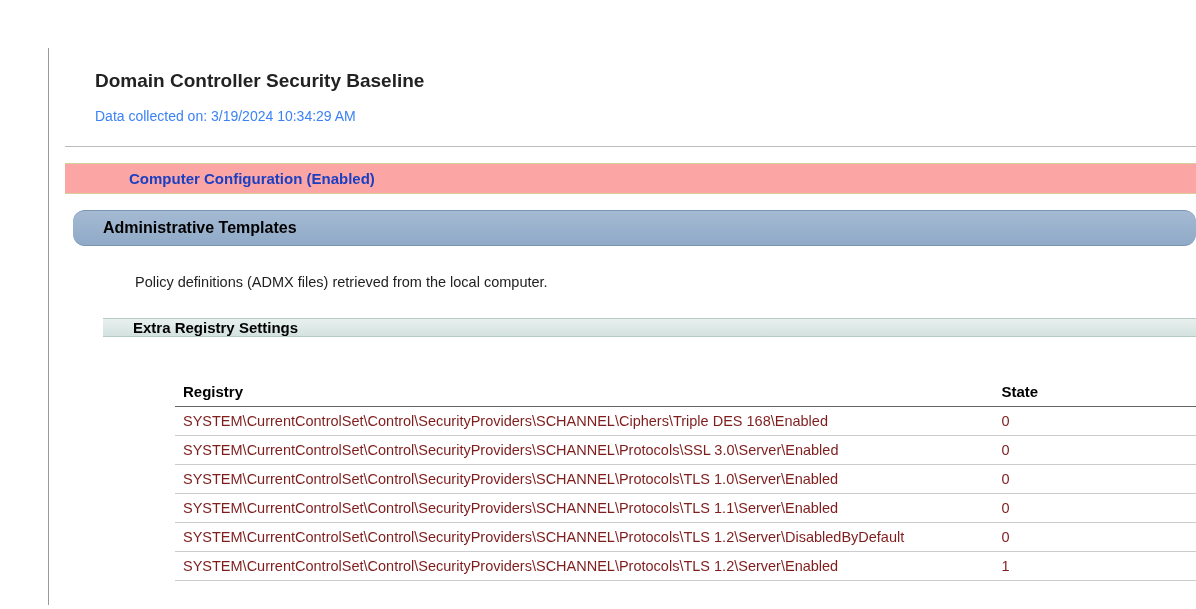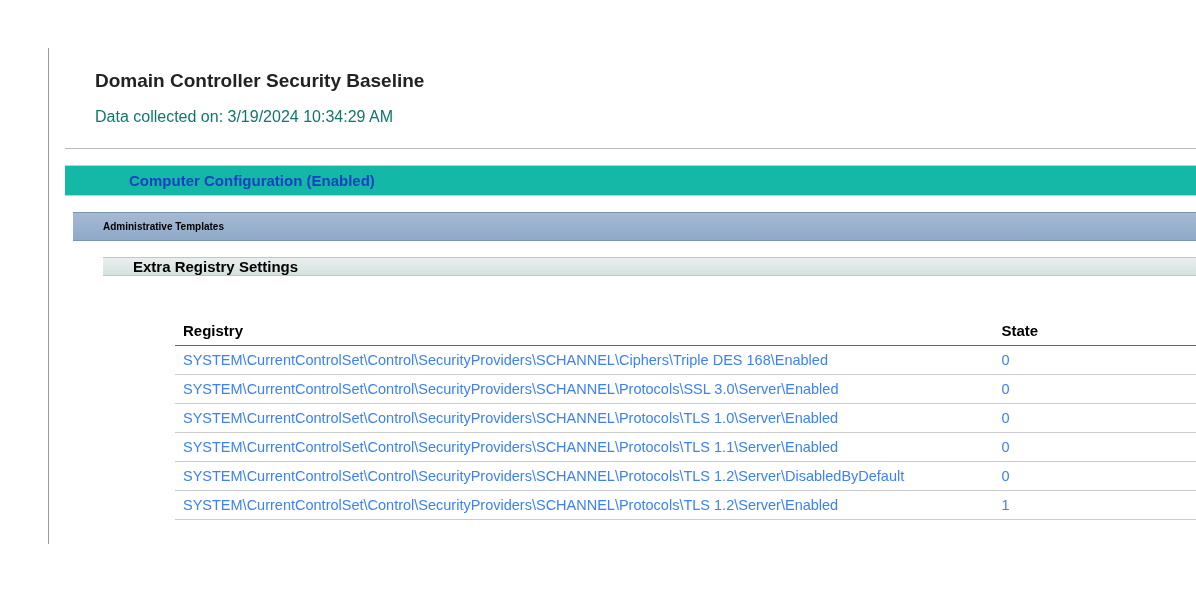--- a/index.html
+++ b/index.html
@@ -20,38 +20,38 @@
       padding: 6px 10px 6px 14px;
       border-bottom: 1px solid #bbb;
     }
     .title {
       font-size: 19px;
       font-weight: bold;
       color: #222;
       margin-bottom: 2px;
     }
     .subtitle {
-      font-size: 16px;
-      color: #0f766e;
+      font-size: 14px;
+      color: #3b82f6;
     }
     .section-bar {
       padding: 6px 12px;
       font-size: 15px;
       font-weight: bold;
       border-top: 1px solid #ccc;
       border-bottom: 1px solid #ccc;
     }
     .general-bar {
       background: #fdf6d9;
       color: #1a3fc2;
       border-top: 1px solid #d8cf9a;
       border-bottom: 1px solid #d8cf9a;
     }
     .config-bar {
-      background: #14b8a6;
+      background: #fca5a5;
       color: #1a3fc2;
       border-top: 1px solid #d8cf9a;
       border-bottom: 1px solid #d8cf9a;
       margin-top: 6px;
       padding-left: 48px;
     }
     .policies-bar {
       background: #5d7fa7;
       background: linear-gradient(#6a8bb2, #5d7fa7);
       color: #000;
@@ -60,26 +60,27 @@
       font-weight: bold;
       border-top: 1px solid #3f5f85;
       border-bottom: 1px solid #3f5f85;
       margin-top: 6px;
     }
     .admin-templates-bar {
       background: #97b0cd;
       background: linear-gradient(#a5bad3, #8fa9c7);
       color: #000;
       padding: 8px 14px;
-      font-size: 10px;
+      font-size: 16px;
       font-weight: bold;
       margin-left: 24px;
       border-top: 1px solid #7a94b3;
       border-bottom: 1px solid #7a94b3;
       margin-top: 6px;
+      border-radius: 12px;
     }
     .policy-note {
       margin-left: 72px;
       padding: 12px 14px;
       font-size: 14.5px;
       color: #222;
     }
     .extra-reg-bar {
       background: #dce8e6;
       background: linear-gradient(#e8f0ee, #d4e2df);
@@ -110,21 +111,21 @@
       font-size: 15px;
       font-weight: bold;
       padding: 6px 8px 6px 8px;
       border-bottom: 1px solid #666;
       color: #000;
     }
     .settings-table td {
       padding: 6px 8px;
       font-size: 14.5px;
       border-bottom: 1px solid #ccc;
-      color: #3b82f6;
+      color: #7f1d1d;
     }
     .col-setting { width: 80%; }
     .col-state { width: 20%; }
   </style>
 </head>
 <body>
 
 <div class="outer">
 
   <div class="header">
@@ -135,20 +136,21 @@
 
   <div class="section-bar config-bar">
     <span>Computer Configuration (Enabled)</span>
   </div>
 
 
   <div class="admin-templates-bar">
     <span>Administrative Templates</span>
   </div>
 
+  <div class="policy-note">Policy definitions (ADMX files) retrieved from the local computer.</div>
 
   <div class="extra-reg-bar">
     <span>Extra Registry Settings</span>
   </div>
 
 
   <div class="settings-table">
     <table>
       <thead>
         <tr>

